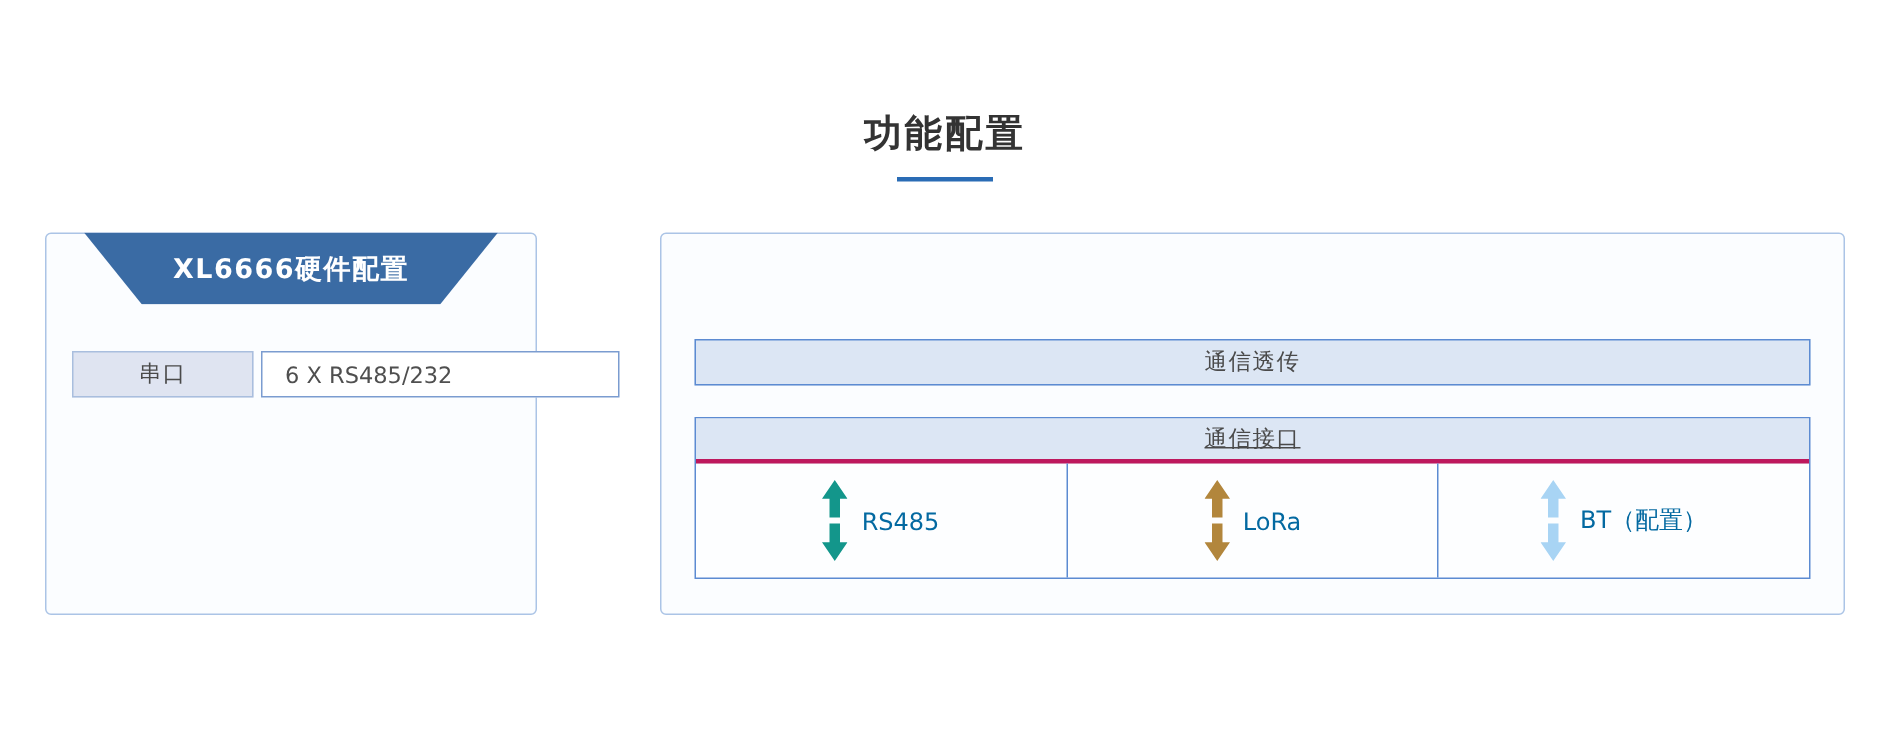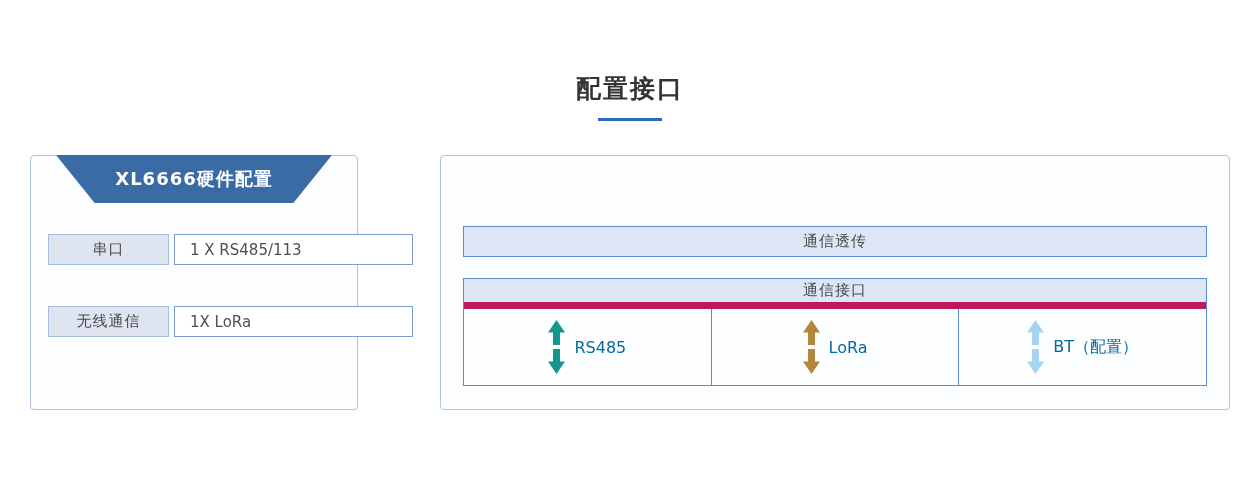--- a/index.html
+++ b/index.html
@@ -26,21 +26,21 @@
   .trapezoid {
     position:absolute; top:-1px; left:50%; transform:translateX(-50%);
     width:276px; height:48px; background:#3a6ba4;
     clip-path:polygon(0 0,100% 0,86% 100%,14% 100%);
     display:flex; align-items:center; justify-content:center;
     color:#ffffff; font-size:18px; font-weight:bold; letter-spacing:1px;
   }
 
   
   .hw-rows { position:absolute; top:78px; left:0; right:0; }
-  .hw-row { position:relative; height:31px; margin-bottom:41px; }
+  .hw-row { position:relative; height:31px; margin-bottom:31px; }
   .hw-label {
     position:absolute; left:17px; width:121px; height:31px;
     background:#dfe4f1; border:1px solid #a9bede;
     display:flex; align-items:center; justify-content:center;
     font-size:15px; color:#4a4a4a; letter-spacing:1px;
   }
   .hw-value {
     position:absolute; left:143px; width:269px; height:31px;
     background:#ffffff; border:1px solid #7b9cd0;
     display:flex; align-items:center; padding-left:15px;
@@ -53,55 +53,51 @@
     position:absolute; top:70px; left:22px; right:22px; height:31px;
     background:#dce6f4; border:1px solid #5c8bd2;
     display:flex; align-items:center; justify-content:center;
     font-size:15px; color:#4a4a4a; letter-spacing:1px;
   }
   .fn-table {
     position:absolute; top:122px; left:22px; right:22px; height:108px;
     border:1px solid #5c8bd2; background:#fdfeff;
   }
   .fn-table-header {
-    height:30px; background:#dce6f4; border-bottom:7px solid #be185d;
+    height:30px; background:#dce6f4; border-bottom:3px solid #be185d;
     display:flex; align-items:center; justify-content:center;
-    font-size:15px; color:#4a4a4a; letter-spacing:1px;
+    font-size:15px; color:#4a4a4a; letter-spacing:1px;text-decoration:underline;
   }
   .fn-table-body { display:flex; height:76px; }
   .fn-cell {
     flex:1; display:flex; align-items:center; justify-content:center; gap:9px;
     border-right:1px solid #5c8bd2;
   }
   .fn-cell:last-child { border-right:none; }
   .fn-cell .iface-label { font-size:16px; color:#0369a1; }
   .arrow-svg { display:block; }
 </style>
 </head>
 <body>
 
 <div class="page">
 
   <div class="title-wrap">
-    <div class="page-title">配置接口</div>
+    <div class="page-title">功能配置</div>
     <div class="title-underline"></div>
   </div>
 
   <section class="panel panel-hw">
     <div class="trapezoid">
       <span>XL6666硬件配置</span>
     </div>
     <div class="hw-rows">
       <div class="hw-row">
         <div class="hw-label">串口</div>
-        <div class="hw-value">1 X RS485/113</div>
-      </div>
-      <div class="hw-row">
-        <div class="hw-label">无线通信</div>
-        <div class="hw-value">1X LoRa</div>
+        <div class="hw-value">6 X RS485/232</div>
       </div>
     </div>
   </section>
 
   <section class="panel panel-fn">
 
     <div class="fn-bar">通信透传</div>
 
     <div class="fn-table">
       <div class="fn-table-header">通信接口</div>

